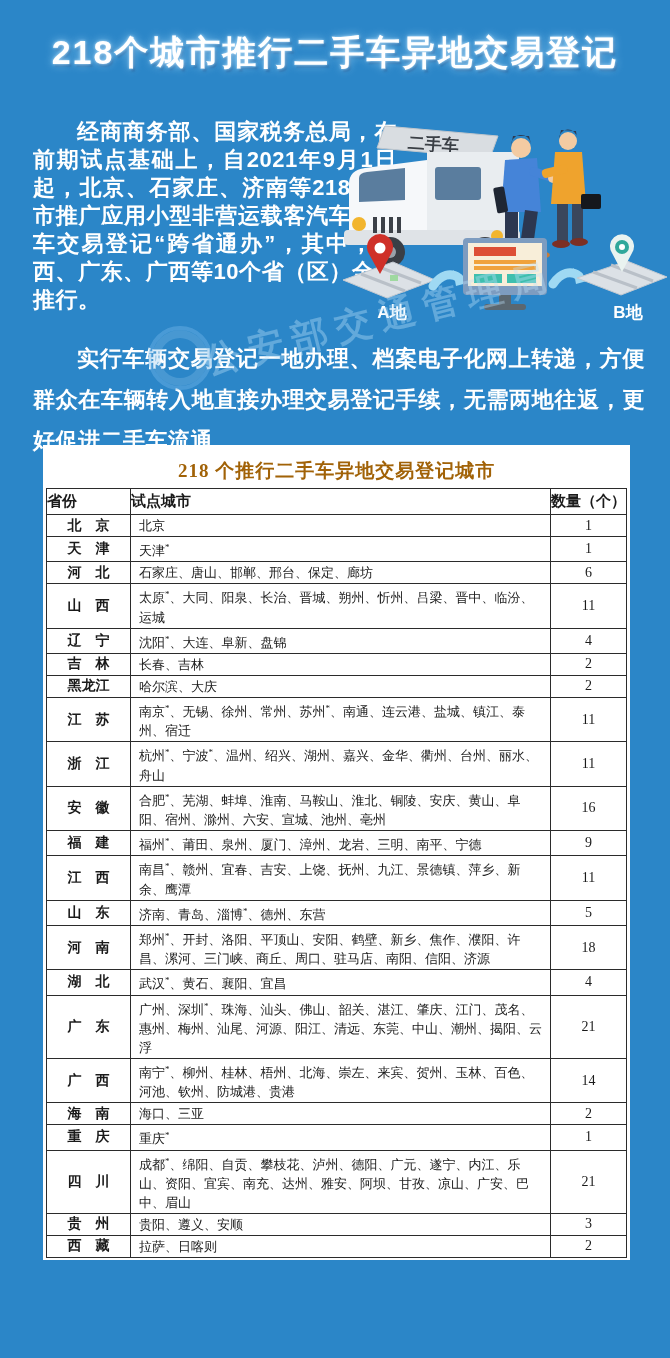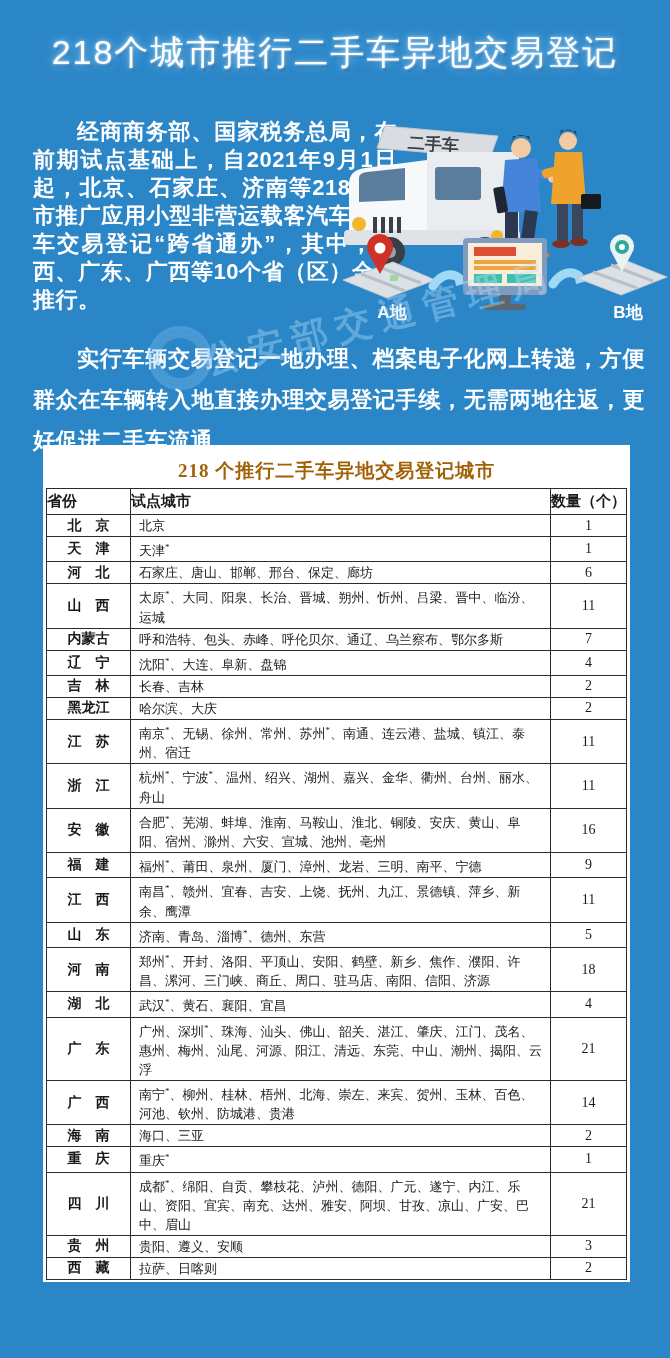--- a/index.html
+++ b/index.html
@@ -8,21 +8,21 @@
     --pin-red:#cf3028; --pin-teal:#2fa89b; --person-blue:#4584d8; --person-orange:#efa32d;
   }
   html,body{margin:0;padding:0;}
   body{
     width:670px;height:1358px;position:relative;overflow:hidden;
     background:var(--background);
     font-family:"Liberation Sans",sans-serif;
   }
   .poster-title{
     position:absolute;left:0;top:30px;width:670px;text-align:center;
-    font-size:34px;font-weight:normal;color:#ffffff;letter-spacing:2px;margin:0;
+    font-size:34px;font-weight:bold;color:#ffffff;letter-spacing:2px;margin:0;
     text-shadow:0 0 10px rgba(160,215,250,.95),0 0 3px rgba(205,235,255,.9),2px 3px 2px rgba(25,75,135,.45);
   }
   .para{
     color:#ffffff;font-weight:bold;line-height:28px;font-size:22px;
     text-align:justify;letter-spacing:0.5px;
   }
   .para1{position:absolute;left:33px;top:118px;width:364px;text-indent:2em;}
   .para2{position:absolute;left:33px;top:338px;width:612px;text-indent:2em;line-height:41px;}
   .illus{position:absolute;left:335px;top:112px;width:335px;height:215px;}
   .watermark-text{
@@ -191,25 +191,20 @@
           <td class="prov">河　北</td>
           <td class="cities">石家庄、唐山、邯郸、邢台、保定、廊坊</td>
           <td class="cnt">6</td>
         </tr>
         <tr>
           <td class="prov">山　西</td>
           <td class="cities">太原<sup>*</sup>、大同、阳泉、长治、晋城、朔州、忻州、吕梁、晋中、临汾、运城</td>
           <td class="cnt">11</td>
         </tr>
         <tr>
-          <td class="prov">内蒙古</td>
-          <td class="cities">呼和浩特、包头、赤峰、呼伦贝尔、通辽、乌兰察布、鄂尔多斯</td>
-          <td class="cnt">7</td>
-        </tr>
-        <tr>
           <td class="prov">辽　宁</td>
           <td class="cities">沈阳<sup>*</sup>、大连、阜新、盘锦</td>
           <td class="cnt">4</td>
         </tr>
         <tr>
           <td class="prov">吉　林</td>
           <td class="cities">长春、吉林</td>
           <td class="cnt">2</td>
         </tr>
         <tr>

